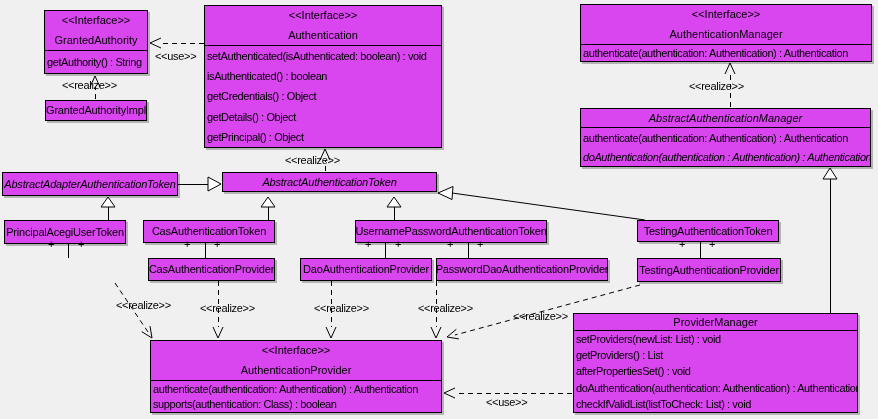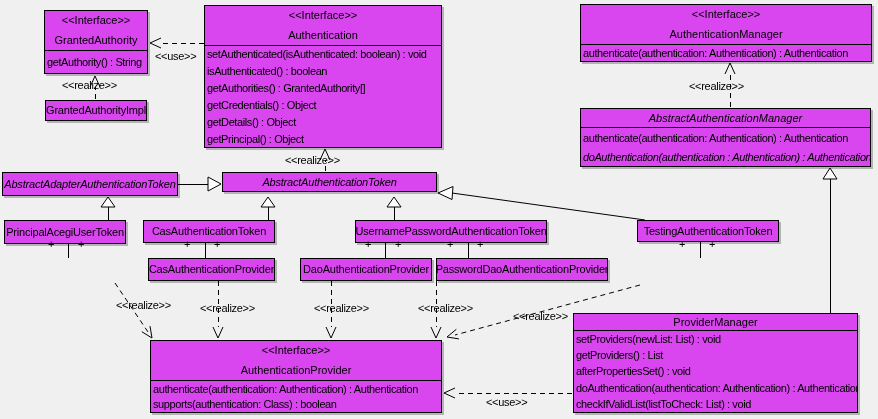--- a/index.html
+++ b/index.html
@@ -49,21 +49,20 @@
   </div>
 
   <div class="uml-box" style="left:204px;top:5px;width:238px;height:143px">
     <div class="hdr hdr2">
       <div class="stereo">&lt;&lt;Interface&gt;&gt;</div>
       <div class="cname">Authentication</div>
     </div>
     <div class="methods">
       <div class="m">setAuthenticated(isAuthenticated: boolean) : void</div>
       <div class="m">isAuthenticated() : boolean</div>
-      <div class="m">getAuthorities() : GrantedAuthority[]</div>
       <div class="m">getCredentials() : Object</div>
       <div class="m">getDetails() : Object</div>
       <div class="m">getPrincipal() : Object</div>
     </div>
   </div>
 
   <div class="uml-box" style="left:580px;top:4px;width:292px;height:58px">
     <div class="hdr hdr2">
       <div class="stereo">&lt;&lt;Interface&gt;&gt;</div>
       <div class="cname">AuthenticationManager</div>
@@ -105,20 +104,23 @@
   </div>
 
   <div class="uml-box simple" style="left:148px;top:258px;width:127px;height:23px">
     <div class="cname">CasAuthenticationProvider</div>
   </div>
   <div class="uml-box simple" style="left:300px;top:258px;width:132px;height:23px">
     <div class="cname">DaoAuthenticationProvider</div>
   </div>
   <div class="uml-box simple" style="left:436px;top:258px;width:172px;height:23px">
     <div class="cname">PasswordDaoAuthenticationProvider</div>
+  </div>
+  <div class="uml-box simple" style="left:637px;top:258px;width:144px;height:24px">
+    <div class="cname">TestingAuthenticationProvider</div>
   </div>
 
   <div class="uml-box" style="left:150px;top:340px;width:292px;height:73px">
     <div class="hdr hdr2">
       <div class="stereo">&lt;&lt;Interface&gt;&gt;</div>
       <div class="cname">AuthenticationProvider</div>
     </div>
     <div class="methods">
       <div class="m">authenticate(authentication: Authentication) : Authentication</div>
       <div class="m">supports(authentication: Class) : boolean</div>

